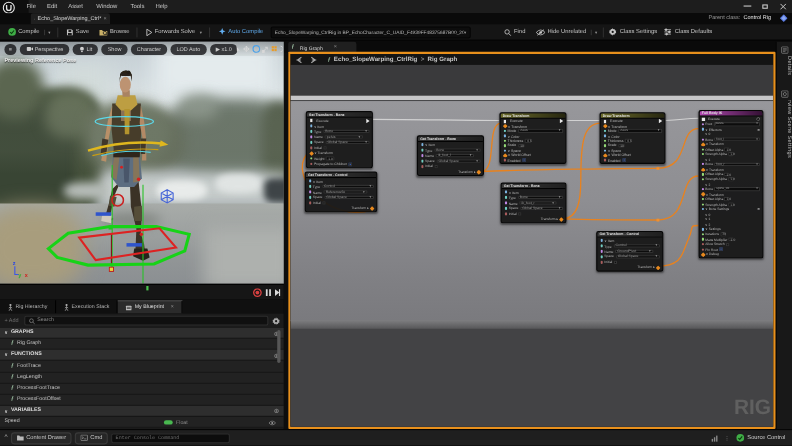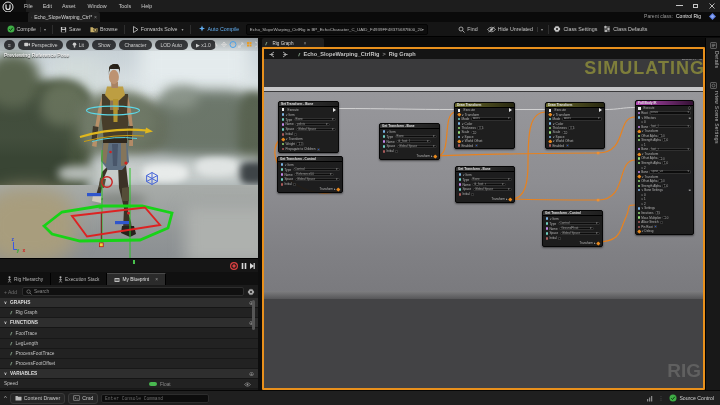--- a/index.html
+++ b/index.html
@@ -387,21 +387,20 @@
 </div>
 <div id="canvas">
 
 <div class="abs" style="left:0;top:0;width:439px;height:329px;background-color:#3a3a3c;background-image:radial-gradient(circle,rgba(130,130,138,.45) 22%,rgba(0,0,0,0) 23%);background-size:3.2px 3.2px"></div>
 <div class="abs" style="left:0;top:28px;width:439px;height:4px;background:#c6c6c8"></div>
 <div class="abs" id="paper" style="left:0;top:32.5px;width:439px;height:200px;background-color:#8f8f93;background-image:radial-gradient(circle,rgba(104,104,112,.5) 22%,rgba(0,0,0,0) 23%),linear-gradient(180deg,rgba(151,151,155,1) 0,rgba(142,142,146,1) 45%,rgba(128,128,132,1) 80%,rgba(122,122,126,1) 100%);background-size:3.2px 3.2px,100% 100%"></div>
 <div class="abs" style="left:0;top:232px;width:439px;height:8px;background:linear-gradient(#7e7e80,#565658)"></div>
 <div class="abs" style="left:0;top:240px;width:439px;height:89px;background-color:#434345;background-image:radial-gradient(circle,rgba(130,130,138,.45) 22%,rgba(0,0,0,0) 23%);background-size:3.2px 3.2px"></div>
 
 <div class="abs" style="right:1px;top:-4.5px;font-size:5.4px;color:#9a9a9a">Zoom -3</div>
-<div class="abs" style="right:-2px;top:-1px;font-size:18px;font-weight:bold;color:#7e7e3b;letter-spacing:1px;white-space:nowrap">SIMULATING</div>
 <div class="abs" style="right:2px;top:301px;font-size:19px;font-weight:bold;color:#606060">RIG</div>
 
 <svg class="abs" style="left:0;top:0" width="439" height="329" id="wires">
 <g fill="none" stroke="#dcdcdc" stroke-width="1" opacity=".85">
 <path d="M75 49.5 C120 49.5 150 50.5 190 50.5"></path>
 <path d="M251 50.5 L281 50.5"></path>
 <path d="M341 50.5 C355 50.5 358 48.5 371 48.5"></path>
 </g>
 <g fill="none" stroke="#e8821e" stroke-width="1.2">
 <path d="M74 132 C36 144 -2 102 15 81"></path>

